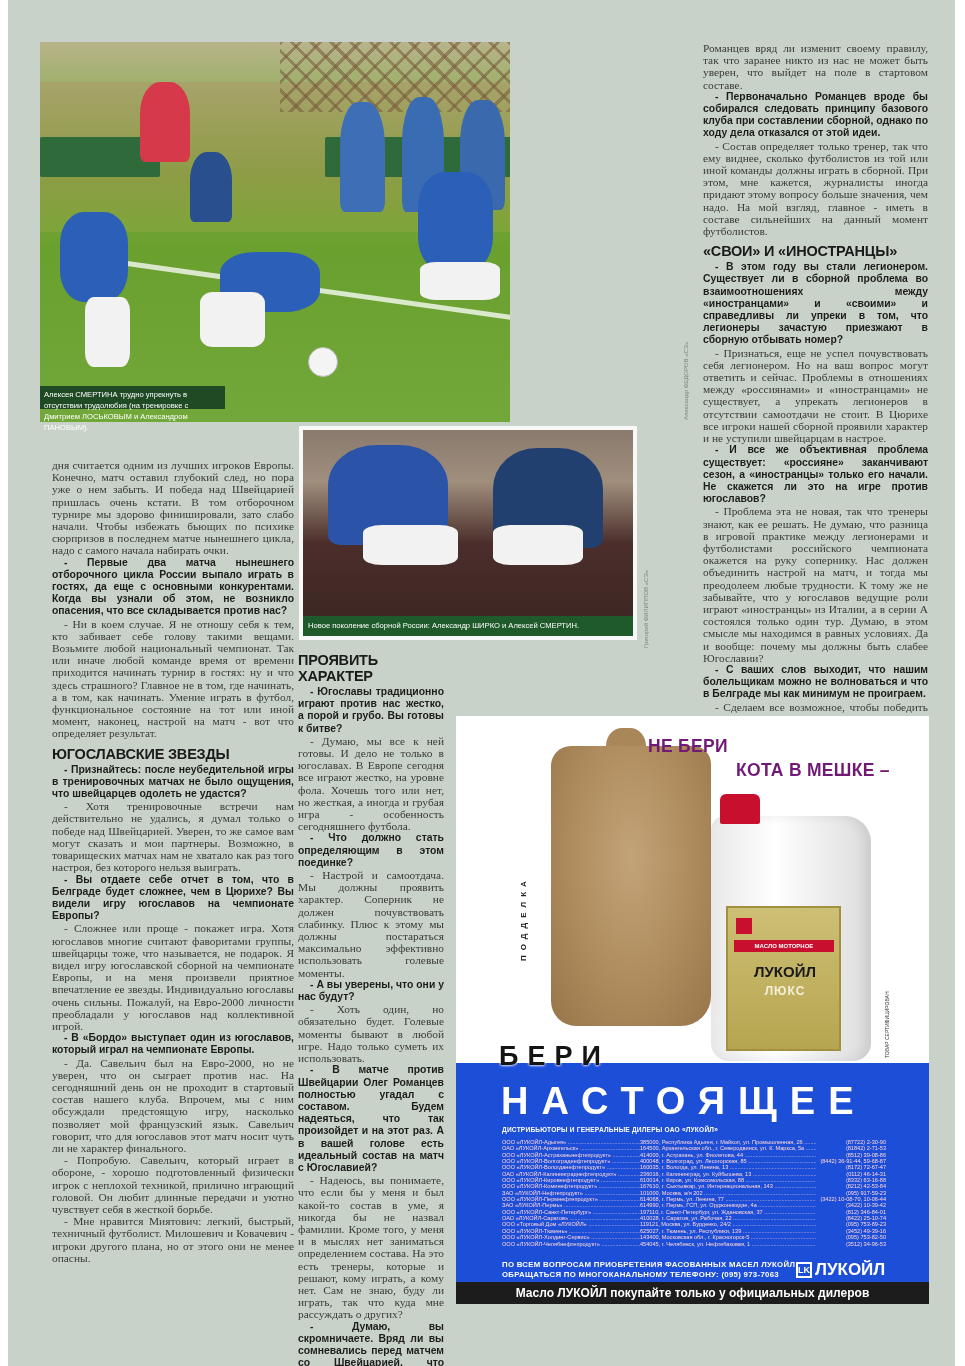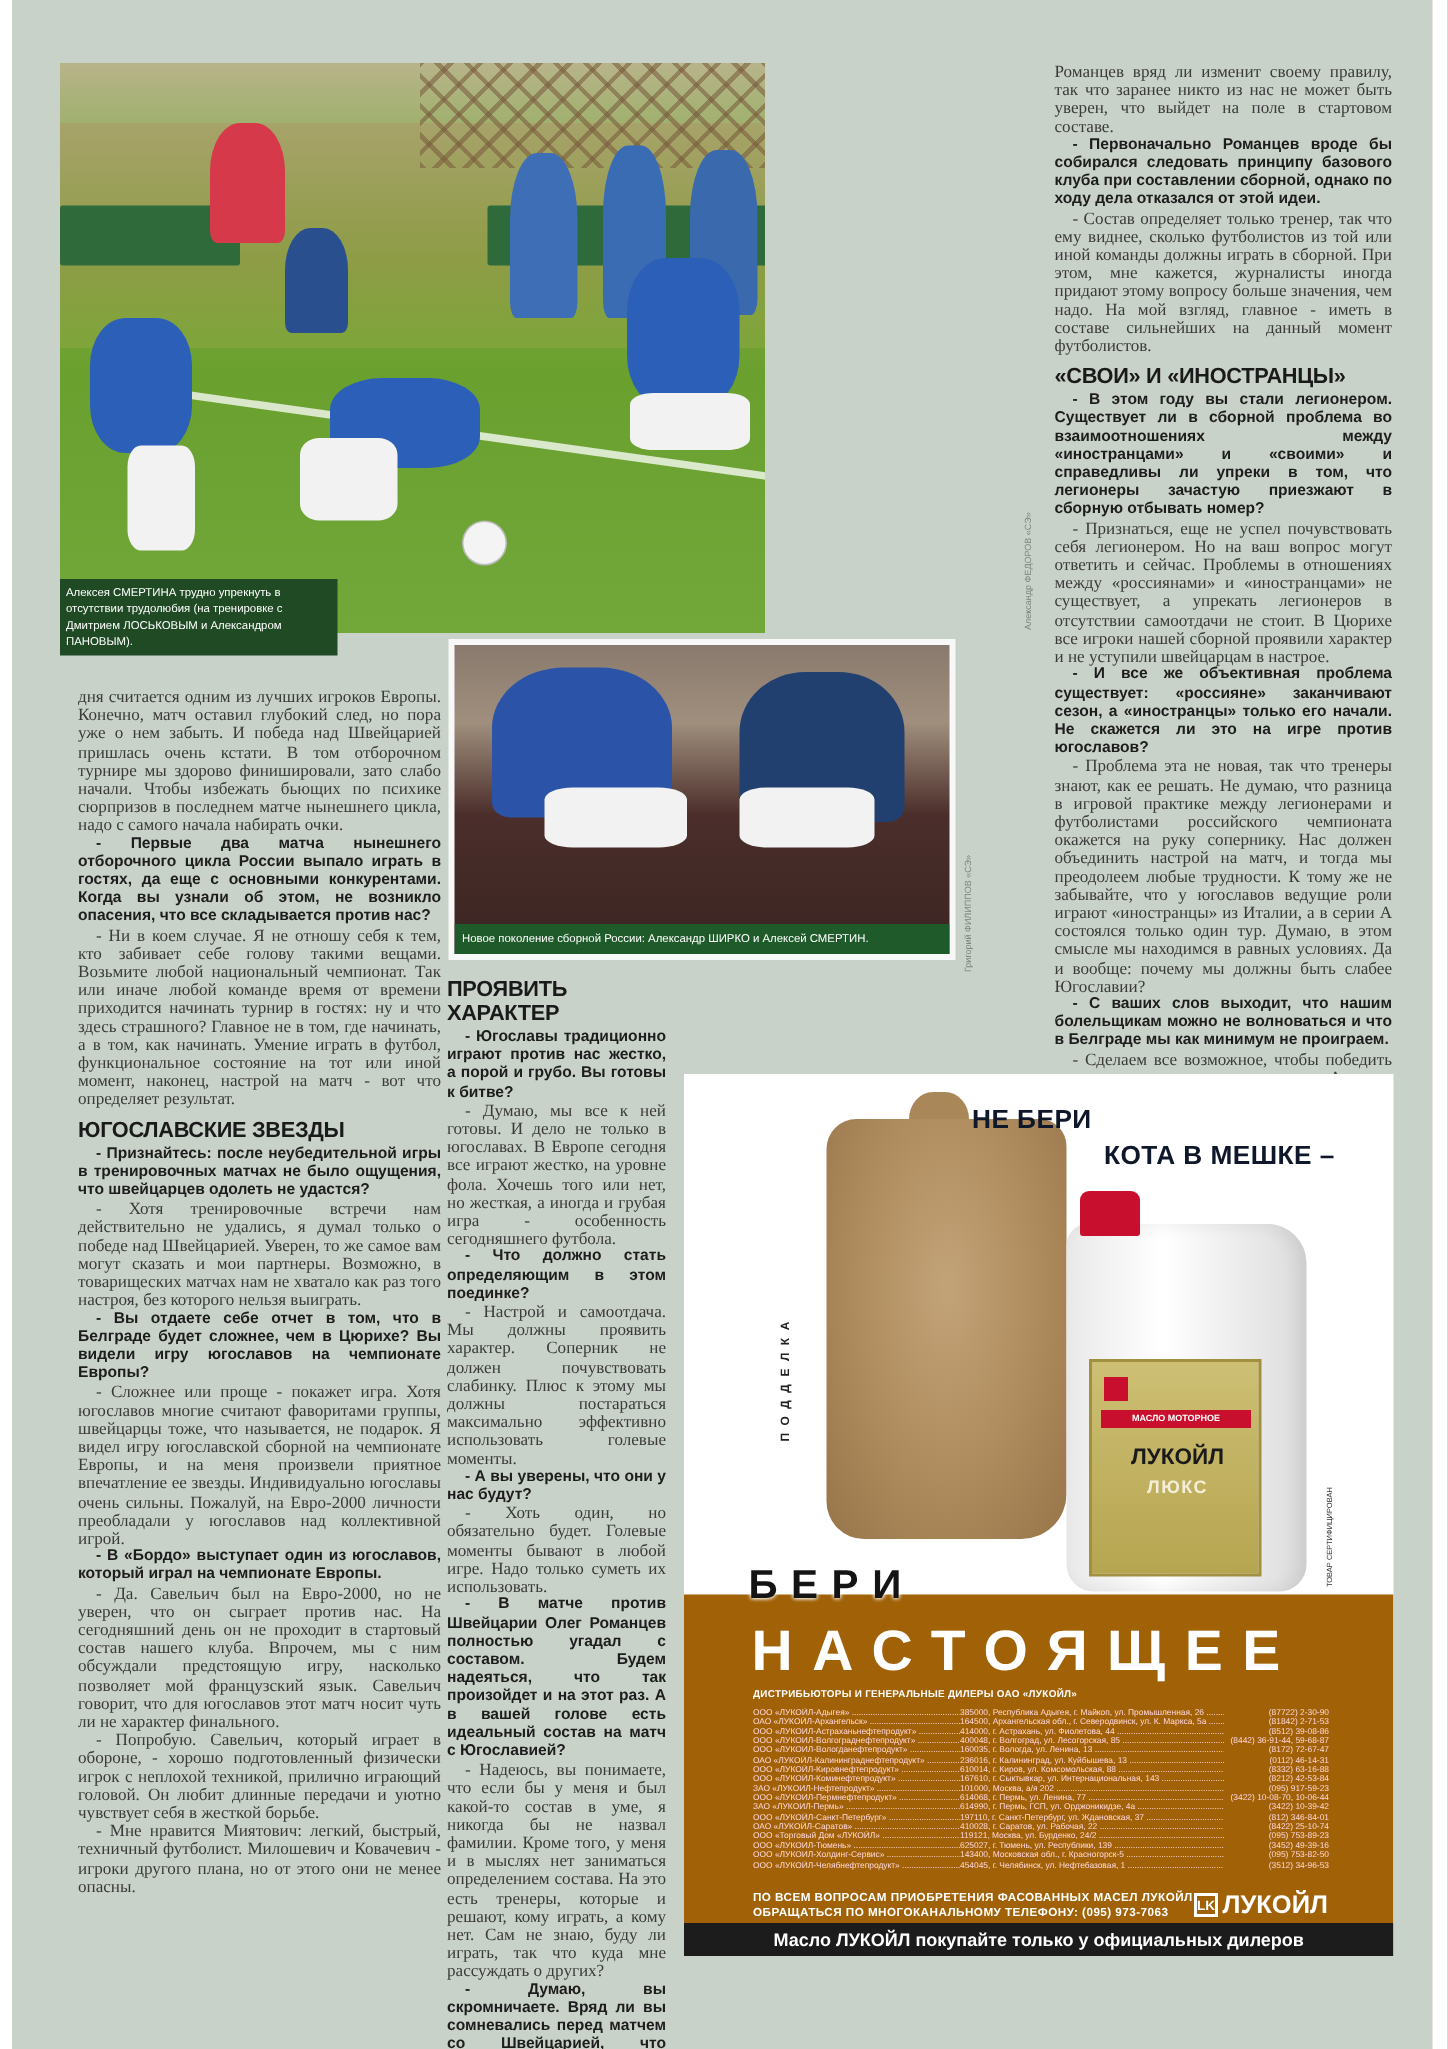--- a/index.html
+++ b/index.html
@@ -36,21 +36,21 @@
   .bench { position: absolute; background: #2f6a3a; border-radius: 2px; }
   .person { position: absolute; border-radius: 40% 40% 10% 10%; }
   .pitch-line {
     position: absolute; left: 80px; top: 218px; width: 420px; height: 5px;
     background: rgba(255,255,255,.75); transform: rotate(8deg); transform-origin: left;
   }
   .player { position: absolute; background: #2c5fb8; border-radius: 35%; }
   .shorts { position: absolute; background: #f2f2f2; border-radius: 20%; }
   .ball { position: absolute; background: #f4f4f4; border-radius: 50%; border: 1px solid #bbb; }
   .photo-main-caption {
-    position: absolute; left: 40px; top: 386px; width: 185px; height: 51px;
+    position: absolute; left: 40px; top: 386px; width: 185px; height: 23px;
     background: #1f4a24; color: #fff;
     font-family: "Liberation Sans", sans-serif; font-size: 7.6px; line-height: 11px;
     padding: 3px 4px;
   }
   .photo-credit-v {
     position: absolute; font-family: "Liberation Sans", sans-serif; font-size: 6px; color: #7b857c;
     transform: rotate(-90deg); transform-origin: left top; white-space: nowrap;
   }
   
   .photo-second {
@@ -89,21 +89,21 @@
     font-family: "Liberation Sans", sans-serif; font-weight: bold; font-size: 10px;
     text-align: right; color: #1a1a1a; margin-top: 4px;
   }
   
   .ad {
     position: absolute; left: 456px; top: 716px; width: 473px; height: 588px;
     background: #ffffff; overflow: hidden;
   }
   .ad-headline {
     position: absolute; font-family: "Liberation Sans", sans-serif; font-weight: bold;
-    font-size: 17.5px; color: #0f172a; letter-spacing: 0.3px; white-space: nowrap;
+    font-size: 17.5px; color: #701a75; letter-spacing: 0.3px; white-space: nowrap;
   }
   .ad-vertical {
     position: absolute; left: 63px; top: 960px; font-family: "Liberation Sans", sans-serif;
     font-size: 8px; font-weight: bold; letter-spacing: 5px; color: #222;
     transform: rotate(-90deg); transform-origin: left top; white-space: nowrap;
   }
   .sack {
     position: absolute; left: 95px; top: 30px; width: 160px; height: 280px;
     background: radial-gradient(ellipse at 50% 40%, #c2a378 0%, #ae8b5c 55%, #97754a 100%);
     border-radius: 20px 18px 30px 25px;
@@ -144,21 +144,21 @@
   .label-sub {
     position: absolute; left: 5px; top: 76px; width: 104px; text-align: center;
     font-family: "Liberation Sans", sans-serif; font-weight: bold; font-size: 12px; color: #f4efd8;
     letter-spacing: 1px;
   }
   .ad-small-v {
     position: absolute; left: 428px; top: 342px; font-family: "Liberation Sans", sans-serif;
     font-size: 5px; color: #333; transform: rotate(-90deg); transform-origin: left top; white-space: nowrap;
   }
   .ad-red {
-    position: absolute; left: 0; top: 347px; width: 473px; height: 219px; background: #a16207;
+    position: absolute; left: 0; top: 347px; width: 473px; height: 219px; background: #1d4ed8;
   }
   .beri {
     position: absolute; left: 43px; top: 325px; font-family: "Liberation Sans", sans-serif;
     font-weight: bold; font-size: 27px; letter-spacing: 9px; color: #141414;
     text-shadow: 0 0 3px #fff, 0 0 3px #fff;
   }
   .nastoyashchee {
     position: absolute; left: 45px; top: 364px; font-family: "Liberation Sans", sans-serif;
     font-weight: bold; font-size: 38px; letter-spacing: 13px; color: #ffffff; white-space: nowrap;
   }

